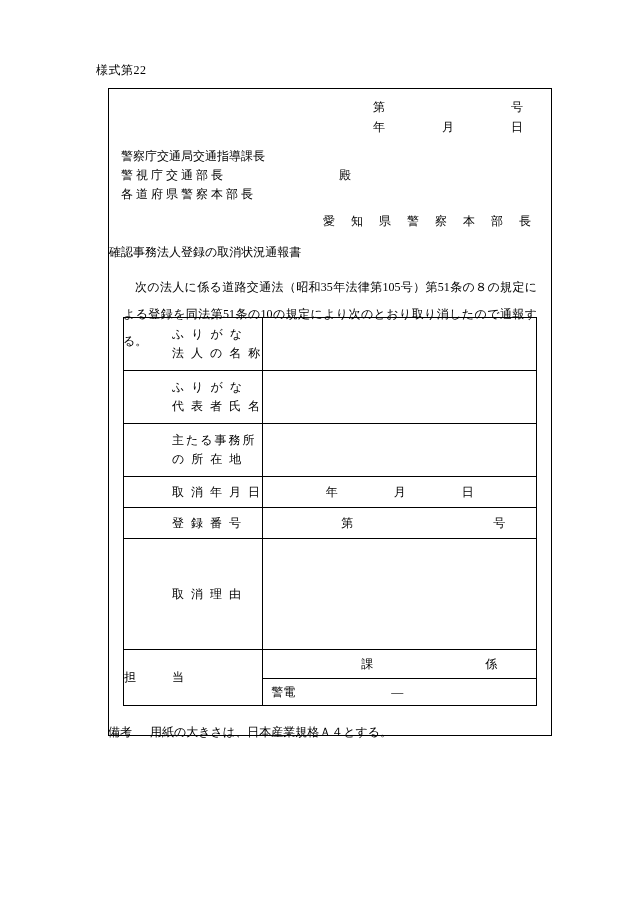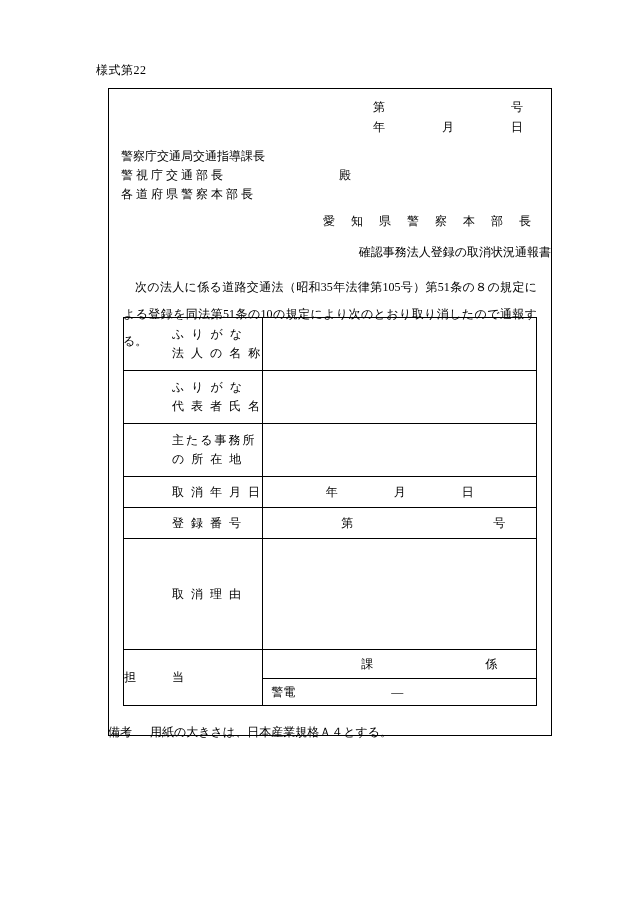--- a/index.html
+++ b/index.html
@@ -86,21 +86,21 @@
     right: 18px;
     top: 124px;
     font-size: 12px;
     letter-spacing: 2px;
   }
   .doc-title {
     position: absolute;
     left: 0;
     right: 0;
     top: 155px;
-    text-align: right;
+    text-align: left;
     font-size: 12px;
   }
   .body-text {
     position: absolute;
     left: 14px;
     right: 14px;
     top: 185px;
     font-size: 12px;
     line-height: 27px;
     text-align: justify;

